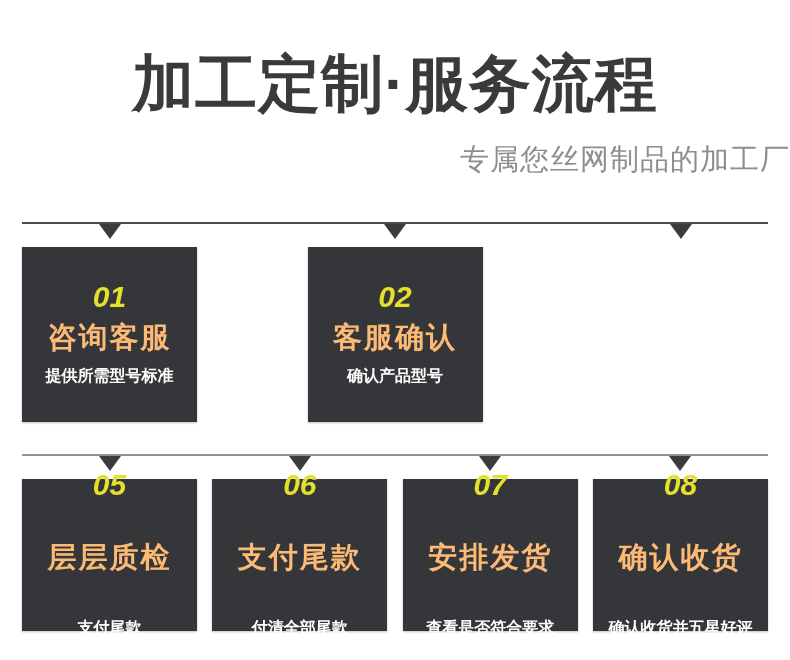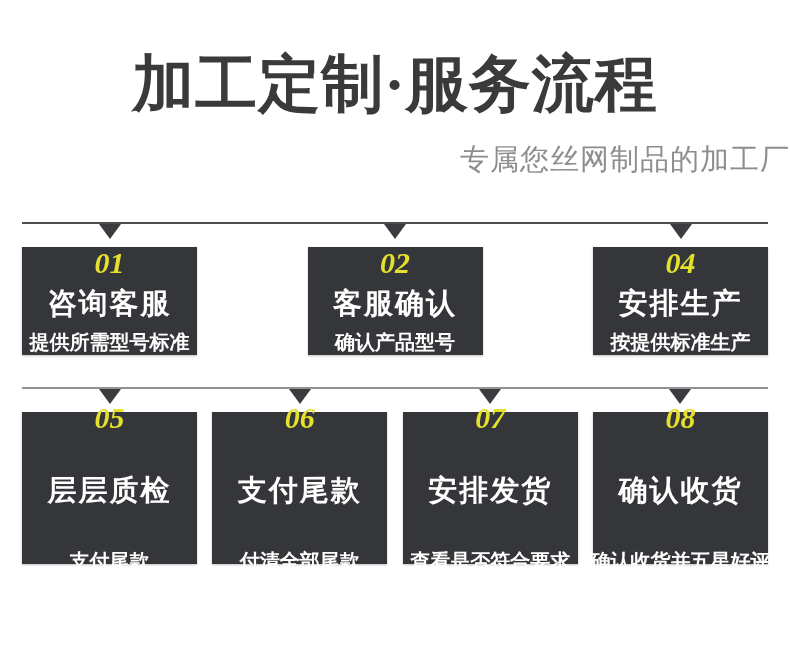--- a/index.html
+++ b/index.html
@@ -7,21 +7,20 @@
     padding: 0;
     background: #ffffff;
     font-family: "Liberation Sans", "DejaVu Sans", sans-serif;
   }
   .canvas {
     position: relative;
     width: 790px;
     height: 660px;
     background: #ffffff;
     overflow: hidden;
-    font-family: Liberation Serif, serif;
   }
   .page-title {
     margin: 0;
     padding-top: 48px;
     text-align: center;
     font-size: 62px;
     line-height: 72px;
     font-weight: 900;
     color: #3a3a3c;
     letter-spacing: 1px;
@@ -61,21 +60,21 @@
   .arrow-down {
     width: 0; height: 0;
     margin-top: 2px;
     border-left: 11px solid transparent;
     border-right: 11px solid transparent;
     border-top: 15px solid #3b3c40;
   }
   .step-box {
     margin-top: 8px;
     width: 100%;
-    height: 108px;
+    height: 175px;
     background: #35363a;
     display: flex;
     flex-direction: column;
     align-items: center;
     justify-content: center;
     text-align: center;
     box-shadow: 0 1px 2px rgba(0,0,0,0.25);
   }
   .row2 .step-box { height: 152px; gap: 32px; }
   .step-number {
@@ -83,27 +82,27 @@
     line-height: 32px;
     font-weight: bold;
     font-style: italic;
     color: #e4e02c;
   }
   .step-title {
     margin-top: 7px;
     font-size: 29px;
     line-height: 34px;
     font-weight: bold;
-    color: #ffffff;
+    color: #fdba74;
     letter-spacing: 2px;
     white-space: nowrap;
   }
   .step-desc {
     margin-top: 9px;
-    font-size: 20px;
+    font-size: 16px;
     line-height: 26px;
     font-weight: 700;
     color: #ffffff;
     white-space: nowrap;
   }
 </style>
 </head>
 <body>
 
 <div class="canvas">
@@ -129,25 +128,20 @@
         <div class="step-box">
           <div class="step-number">02</div>
           <div class="step-title">客服确认</div>
           <div class="step-desc">确认产品型号</div>
         </div>
       </div>
 
 
       <div class="step-cell">
         <div class="arrow-down"></div>
-        <div class="step-box">
-          <div class="step-number">04</div>
-          <div class="step-title">安排生产</div>
-          <div class="step-desc">按提供标准生产</div>
-        </div>
       </div>
 
     </div>
   </section>
 
   <section class="process-row row2">
     <div class="connector-line"></div>
     <div class="boxes">
 
       <div class="step-cell">

